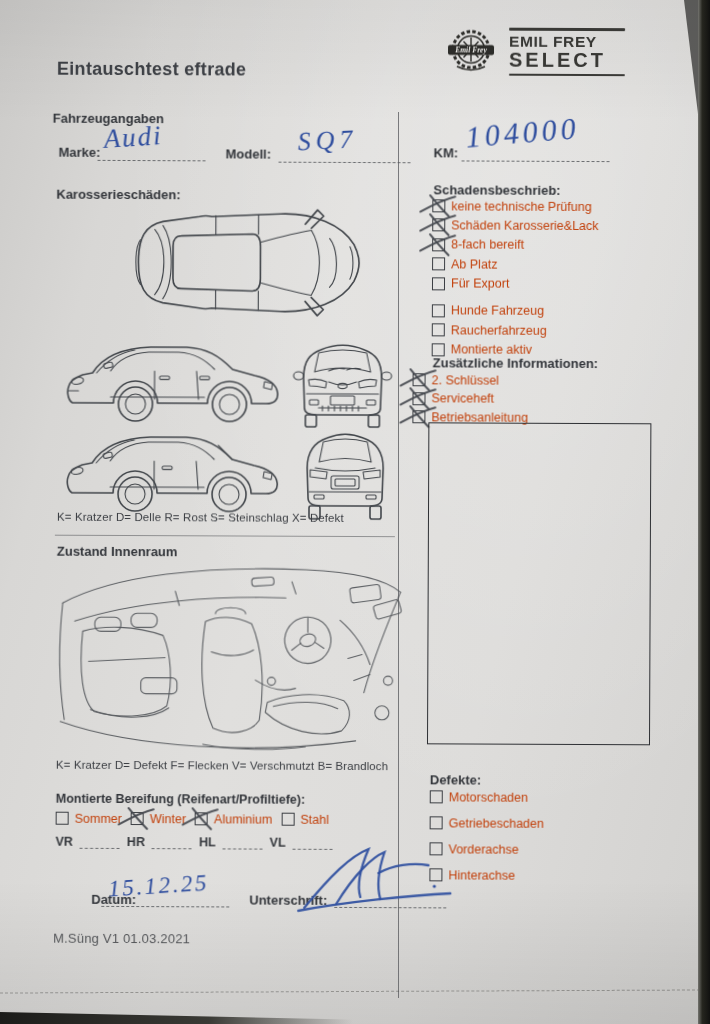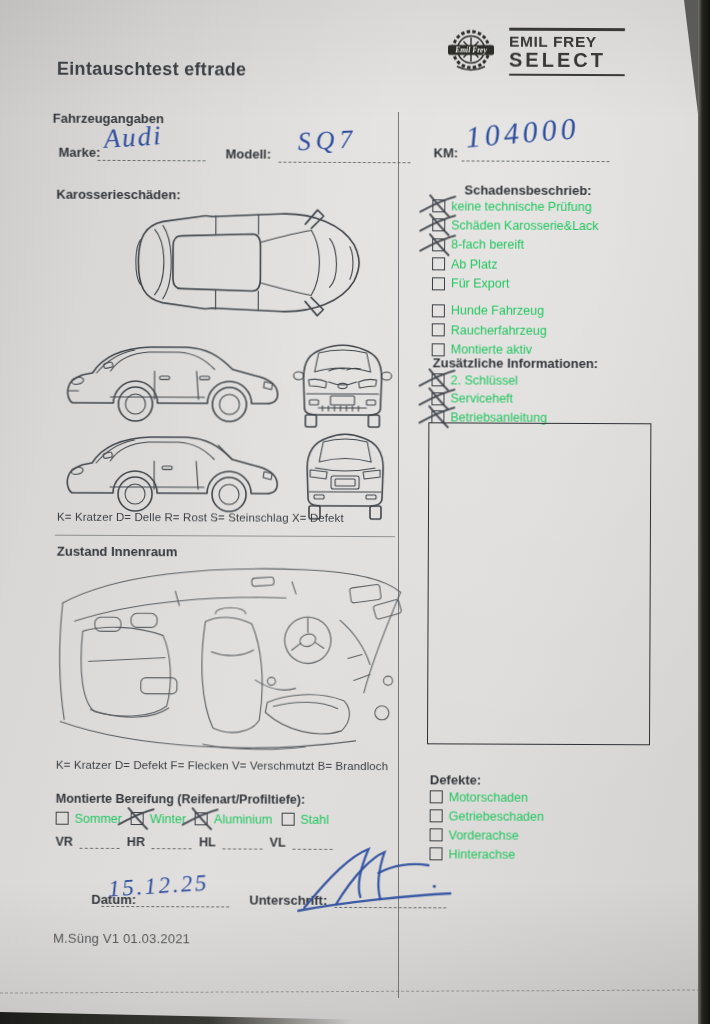--- a/index.html
+++ b/index.html
@@ -38,21 +38,21 @@
   .brand-l2{font-size:20px;font-weight:800;color:#2a2a27;letter-spacing:3px;margin:-2px 0 2px 0;}
 
   
   .f-label{font-size:13px;font-weight:700;color:#34373c;}
   .write-line{position:absolute;height:0;border-bottom:1.6px dashed #55585c;opacity:.85;}
   .ink{position:absolute;font-family:"Liberation Serif",serif;font-style:italic;color:#2e4d9e;
        white-space:nowrap;z-index:4;}
 
   
   .chk-col{position:absolute;display:flex;flex-direction:column;gap:4.4px;}
-  .chk-item{display:flex;align-items:center;gap:6px;height:15px;font-size:12.5px;color:#22c55e;}
+  .chk-item{display:flex;align-items:center;gap:6px;height:15px;font-size:12.5px;color:#c2410c;}
   .chk-item.gap-top{margin-top:8px;}
   .box{position:relative;width:11px;height:11px;border:1.7px solid #3b3e43;flex:none;background:transparent;}
   .xmark{position:absolute;left:-14px;top:-7px;width:37px;height:26px;display:none;overflow:visible;}
   .chk-item.checked .xmark{display:block;}
   .xmark path{fill:none;stroke:#42464c;stroke-width:2;stroke-linecap:round;opacity:.9;}
 
   
   svg.draw path, svg.draw circle, svg.draw rect, svg.draw ellipse, svg.draw line{
     fill:none;stroke:#43474c;stroke-width:1.6;stroke-linecap:round;stroke-linejoin:round;}
   svg.draw .thin{stroke-width:1.1;}
@@ -279,21 +279,21 @@
     <svg class="sig abs" style="left:294px;top:842px;z-index:4;" width="166" height="74" viewBox="0 0 166 74">
       <path d="M12,66 C38,34 58,14 76,7 C68,26 64,42 68,55"></path>
       <path d="M44,62 C62,32 80,15 92,10 C86,28 84,43 88,57"></path>
       <path d="M86,31 C100,23 120,20 136,23"></path>
       <path d="M6,69 C52,60 120,53 158,51"></path>
       <circle cx="142" cy="44" r="1.6" fill="#2f4f9f" stroke="none"></circle>
     </svg>
 
     <div class="footer-note">M.Süng V1 01.03.2021</div>
 
-    <div class="abs h-sec" style="left:432px;top:182px;margin-left:31px;">Schadensbeschrieb:</div>
+    <div class="abs h-sec" style="left:432px;top:182px;">Schadensbeschrieb:</div>
 
     <div class="chk-col" style="left:431px;top:198px;">
       <div class="chk-item checked">
         <span class="box">
             <svg class="xmark" viewBox="0 0 34 24">
               <path d="M1 17 C 10 12, 21 6, 33 3"></path>
               <path d="M10 2 C 15 8, 21 15, 27 21"></path>
             </svg>
           </span>
         <span>keine technische Prüfung</span>
@@ -333,21 +333,21 @@
         <span>Raucherfahrzeug</span>
       </div>
       <div class="chk-item">
         <span class="box"></span>
         <span>Montierte aktiv</span>
       </div>
     </div>
 
     <div class="abs h-sec" style="left:432px;top:355px;">Zusätzliche Informationen:</div>
 
-    <div class="chk-col" style="left:431px;top:372px;gap:3.6px;">
+    <div class="chk-col" style="left:412px;top:372px;gap:3.6px;">
       <div class="chk-item checked">
         <span class="box">
             <svg class="xmark" viewBox="0 0 34 24">
               <path d="M1 17 C 10 12, 21 6, 33 3"></path>
               <path d="M10 2 C 15 8, 21 15, 27 21"></path>
             </svg>
           </span>
         <span>2. Schlüssel</span>
       </div>
       <div class="chk-item checked">
@@ -367,21 +367,21 @@
             </svg>
           </span>
         <span>Betriebsanleitung</span>
       </div>
     </div>
 
     <div class="notes-box"></div>
 
     <div class="abs h-sec" style="left:431px;top:772px;">Defekte:</div>
 
-    <div class="chk-col" style="left:431px;top:789px;gap:4px;">
+    <div class="chk-col" style="left:431px;top:789px;gap:11px;">
       <div class="chk-item">
         <span class="box"></span>
         <span>Motorschaden</span>
       </div>
       <div class="chk-item">
         <span class="box"></span>
         <span>Getriebeschaden</span>
       </div>
       <div class="chk-item">
         <span class="box"></span>

